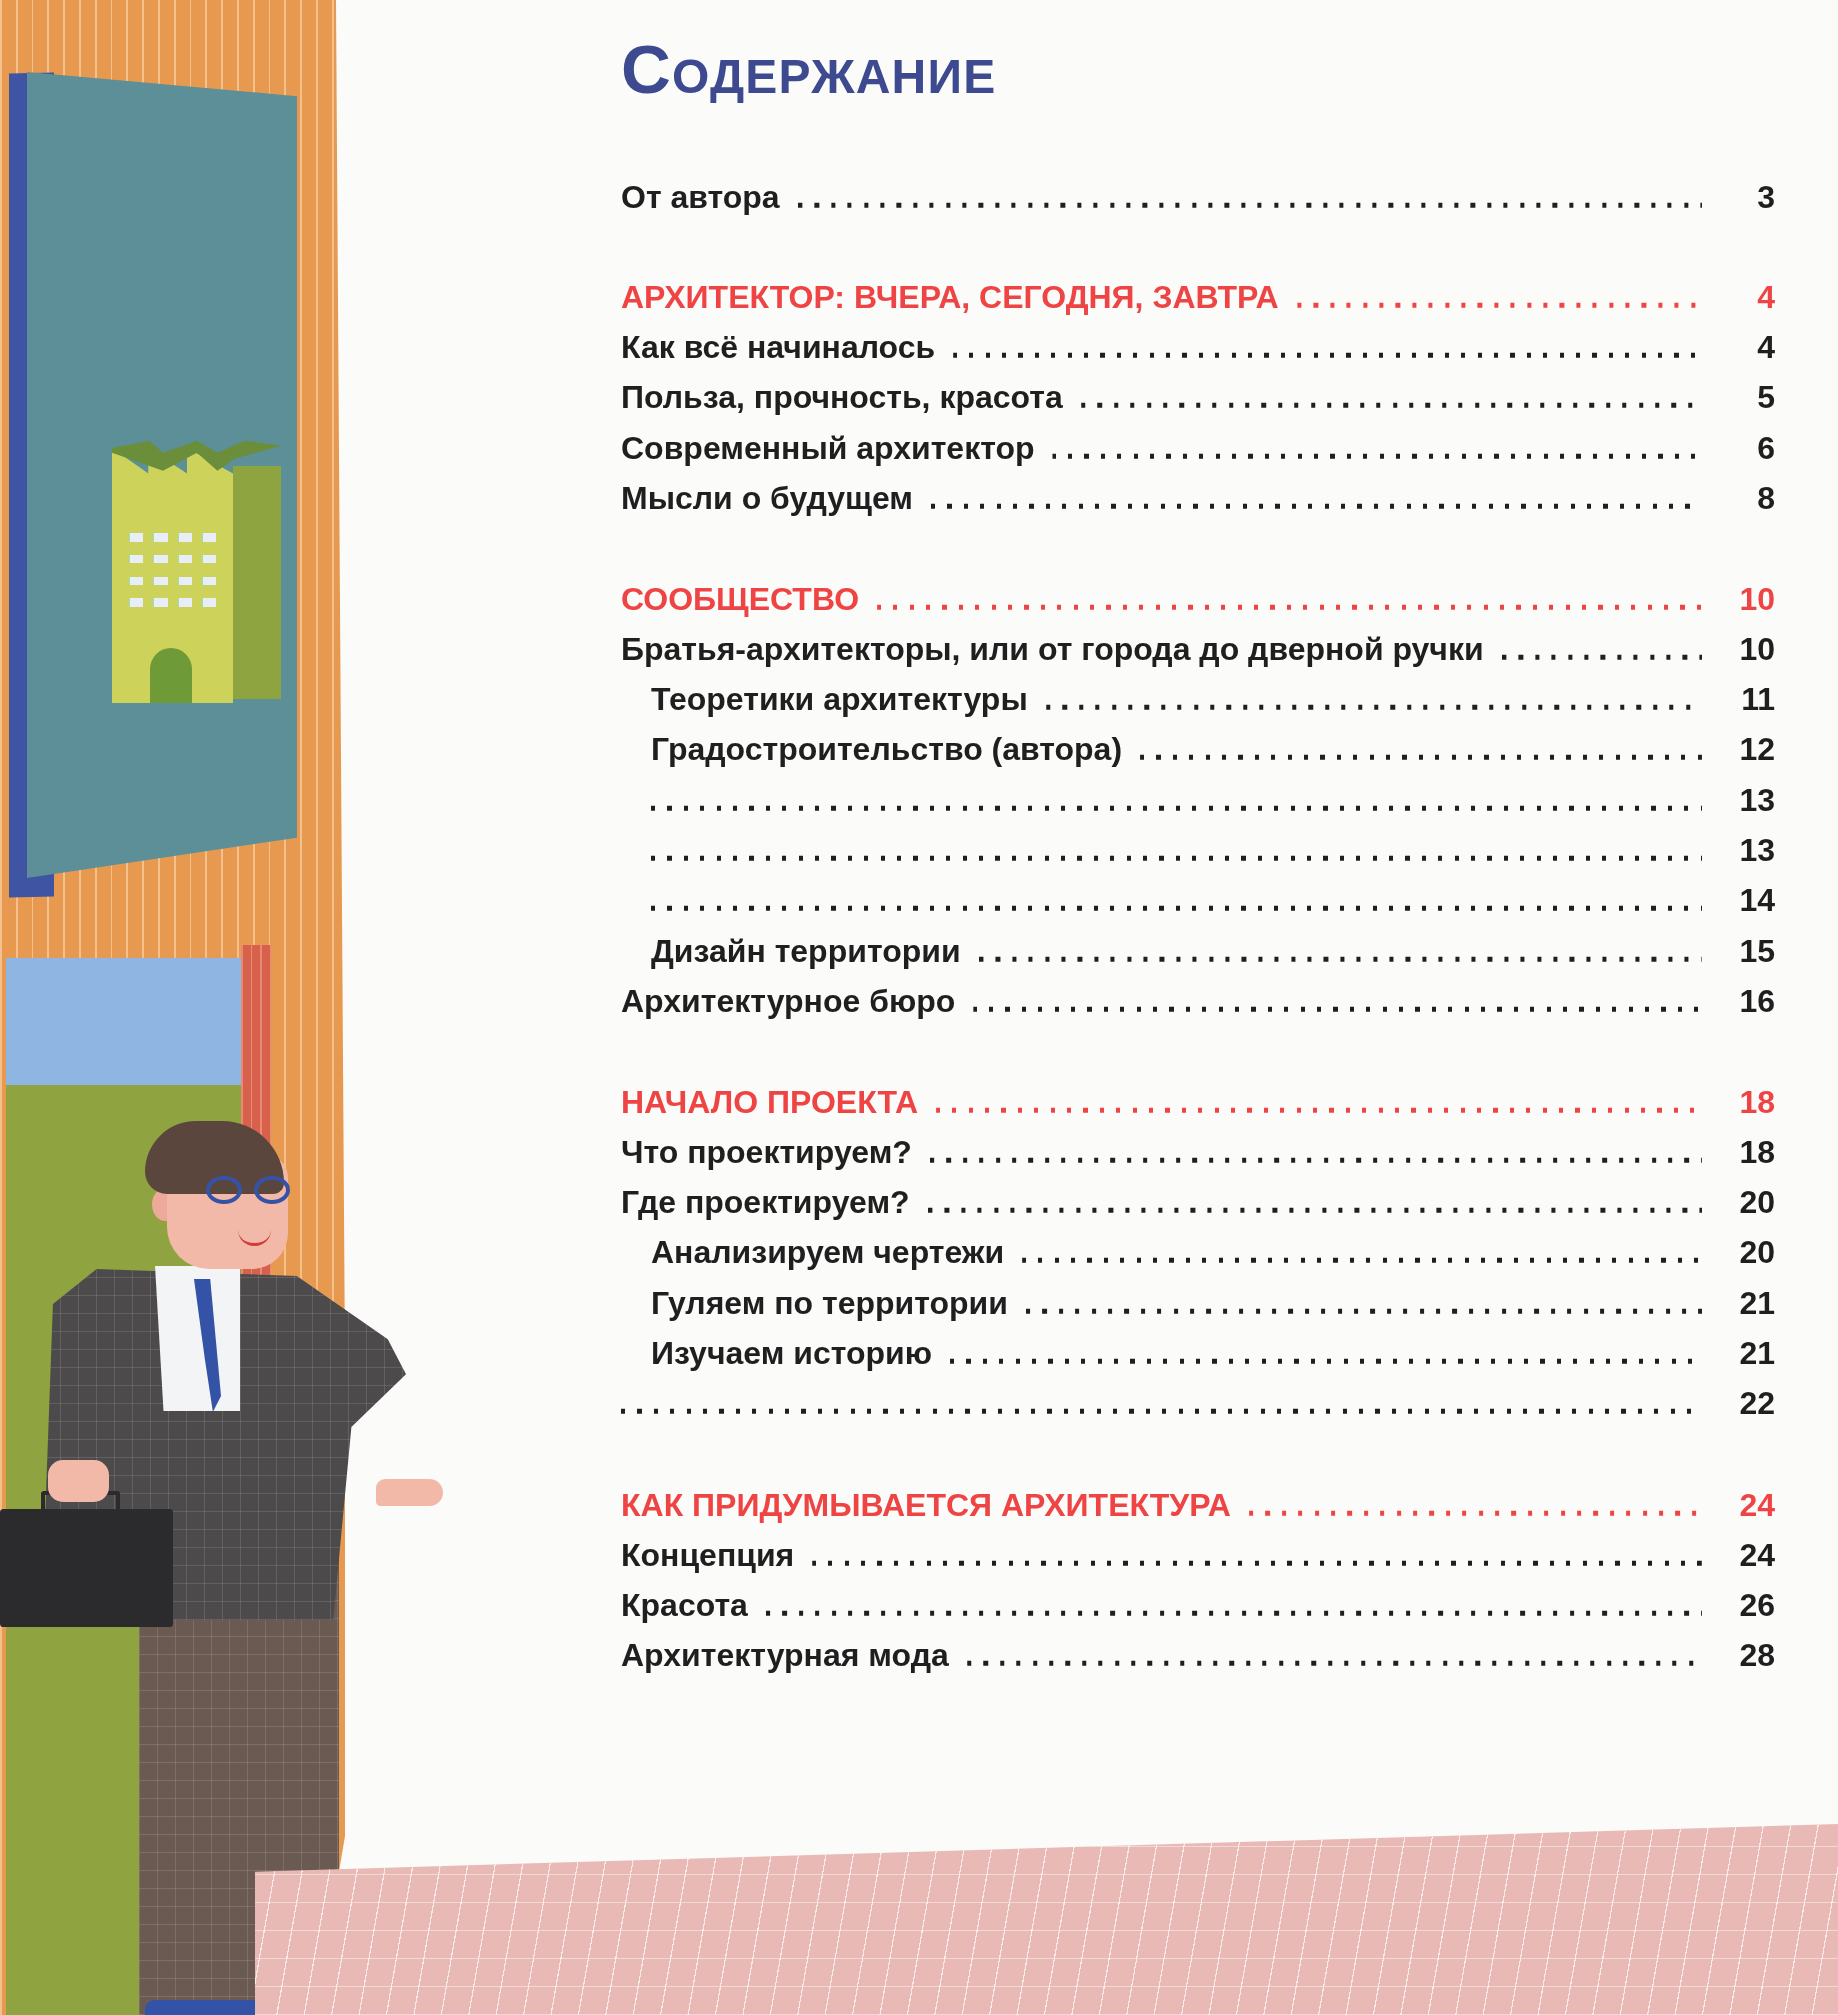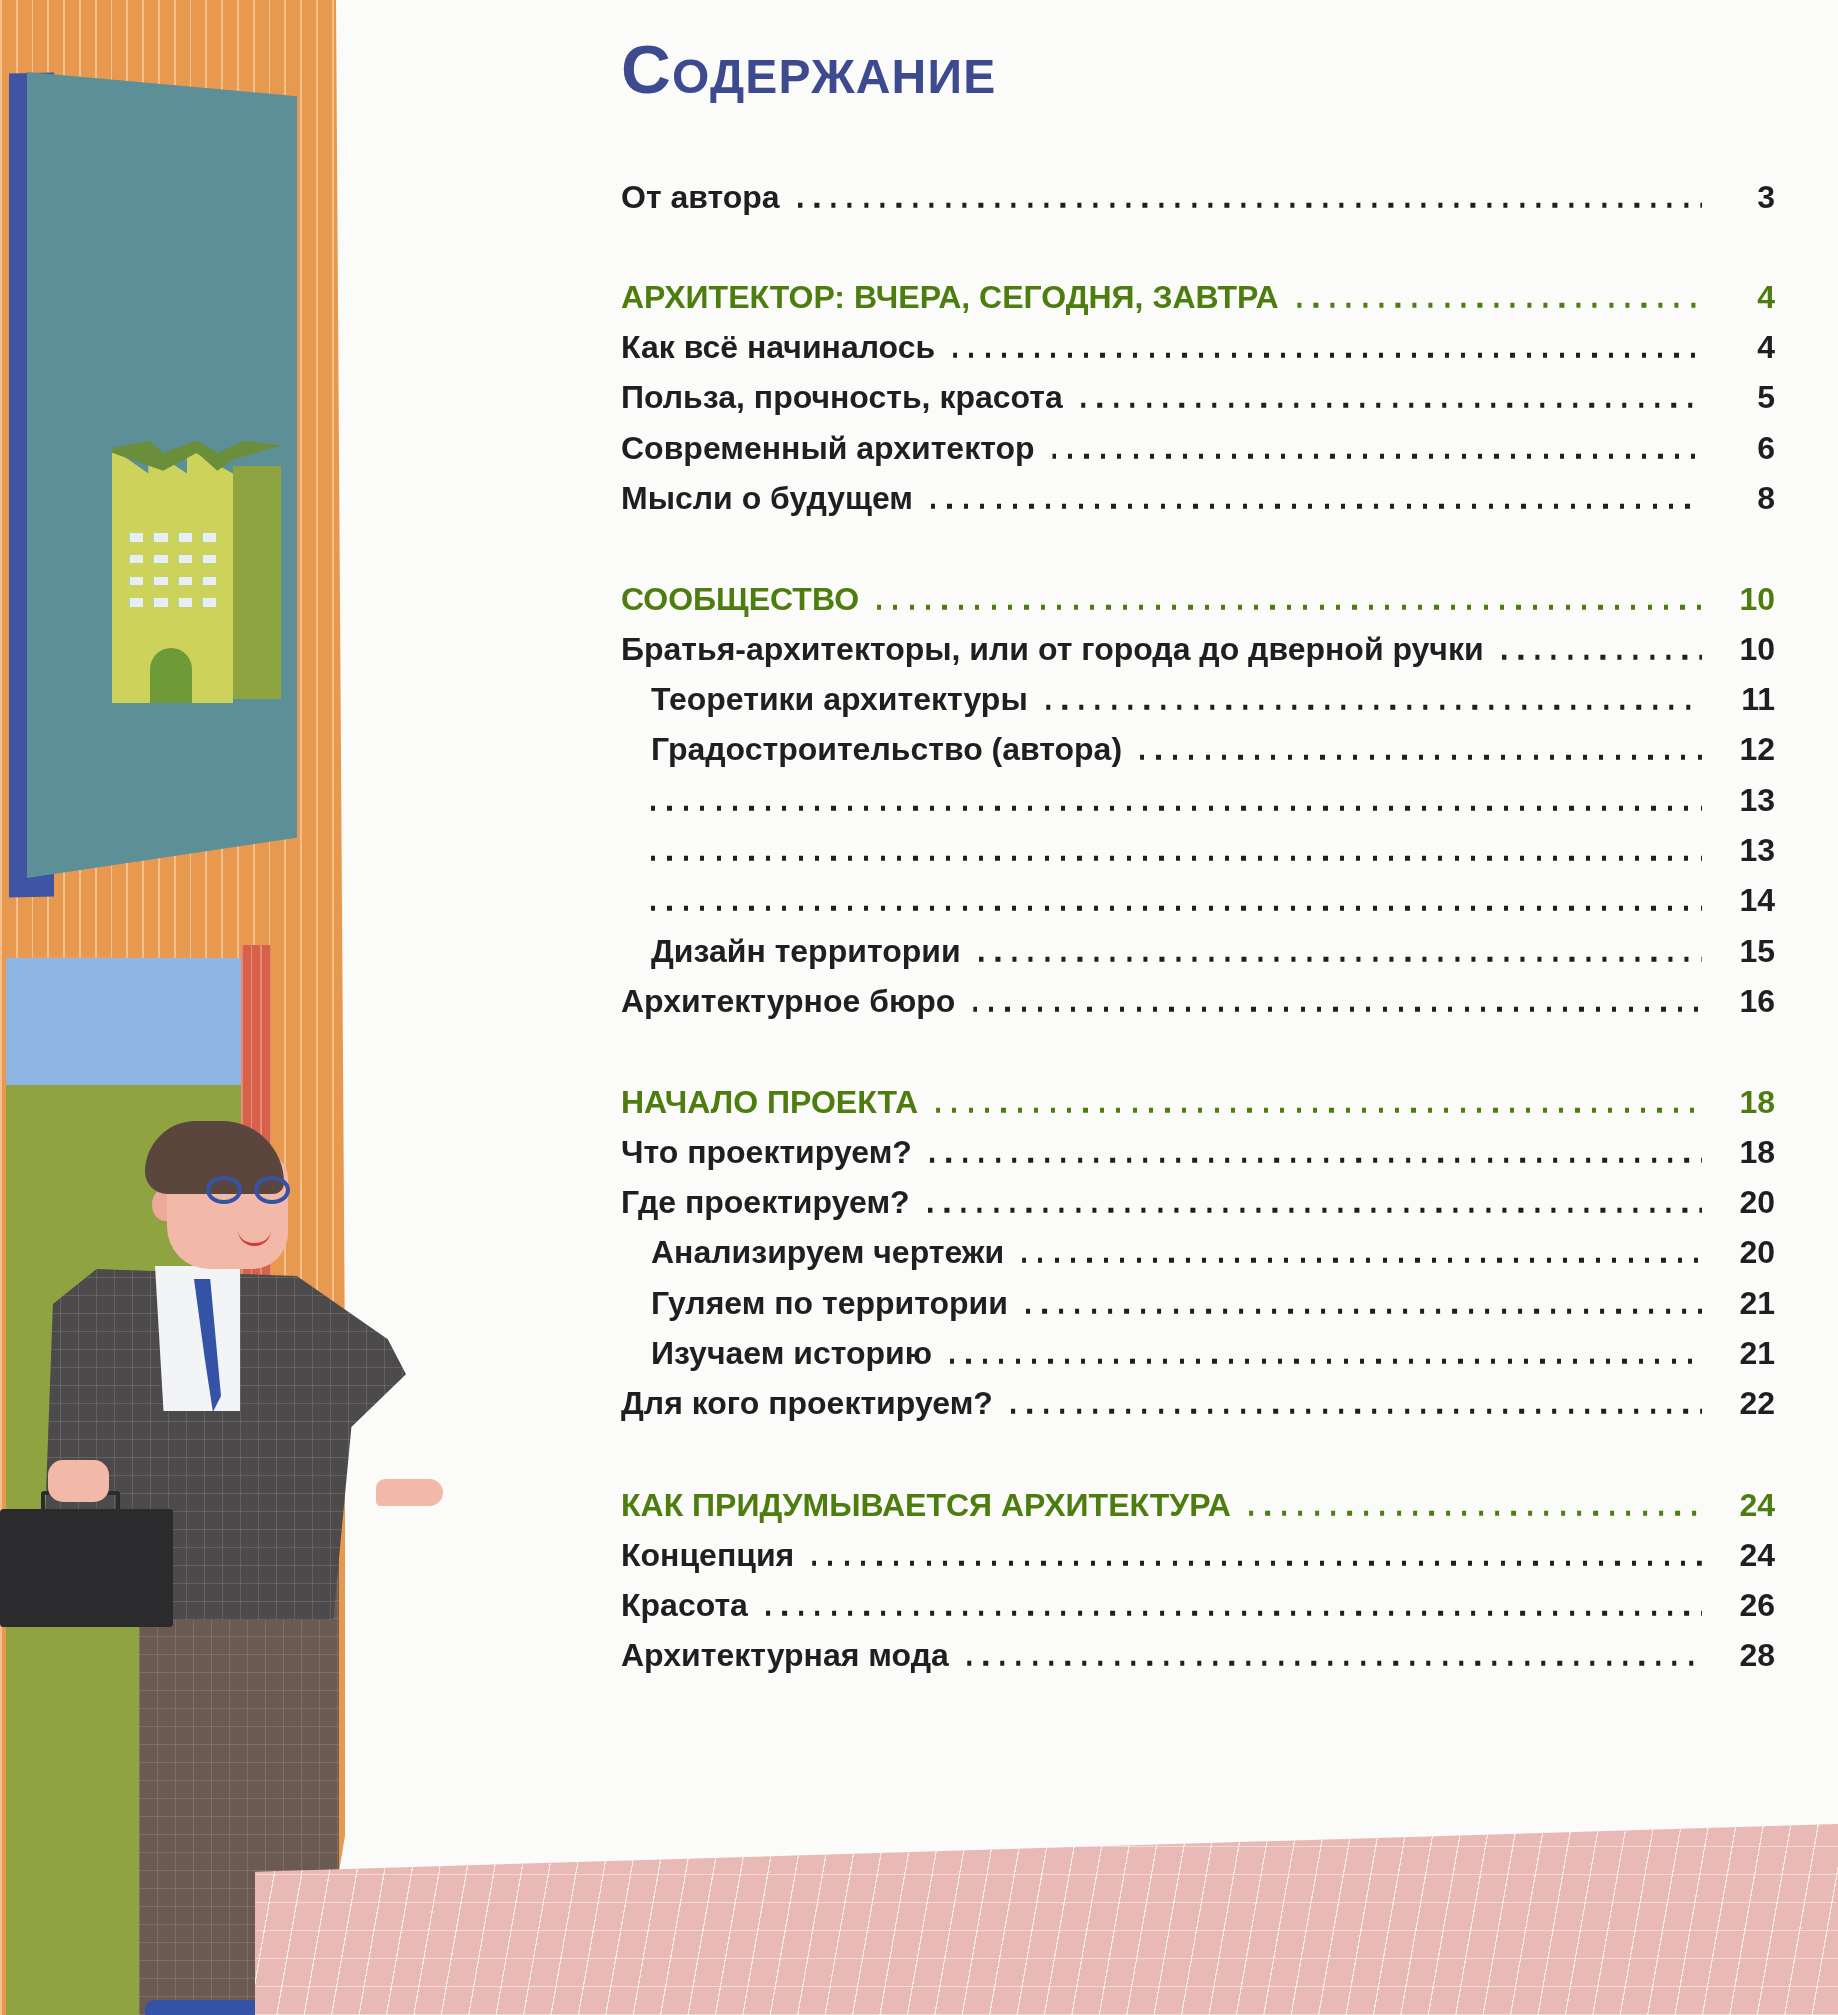--- a/index.html
+++ b/index.html
@@ -70,21 +70,21 @@
       position: absolute; left: 0; top: 30px; margin: 0;
       font-size: 69px; font-weight: 900; color: #3d4a8f; letter-spacing: 1.2px;
       font-variant: small-caps;
     }
     .entry {
       position: absolute; left: 0; width: 1154px; height: 42px;
       display: flex; align-items: flex-end;
       font-size: 32px; font-weight: bold; color: #1f1f1f;
     }
     .entry.sub { left: 30px; width: 1124px; }
-    .entry.section { color: #4d7c0f; }
+    .entry.section { color: #ef4444; }
     .entry .label { white-space: nowrap; padding-right: 18px; line-height: 42px; text-align: center; }
     .entry .leader {
       flex: 1; height: 8.5px; margin-bottom: 8.5px;
       background-image: radial-gradient(circle, currentColor 0 0, transparent 0),
                         repeating-linear-gradient(90deg, currentColor 0 4.2px, transparent 4.2px 16.4px);
       background-size: auto, auto; background-repeat: repeat-x;
       background-position: right center;
       -webkit-mask: linear-gradient(#000, #000);
       clip-path: inset(1.8px 0 1.8px 0);
     }
@@ -249,21 +249,20 @@
     <span class="label">Гуляем по территории</span>
     <span class="leader"></span>
     <span class="page">21</span>
   </div>
   <div class="entry sub" style="top:1332px">
     <span class="label">Изучаем историю</span>
     <span class="leader"></span>
     <span class="page">21</span>
   </div>
   <div class="entry" style="top:1382px">
-    <span class="label">Для кого проектируем?</span>
     <span class="leader"></span>
     <span class="page">22</span>
   </div>
 
   <div class="entry section" style="top:1484px">
     <span class="label">КАК ПРИДУМЫВАЕТСЯ АРХИТЕКТУРА</span>
     <span class="leader"></span>
     <span class="page">24</span>
   </div>
   <div class="entry" style="top:1534px">

